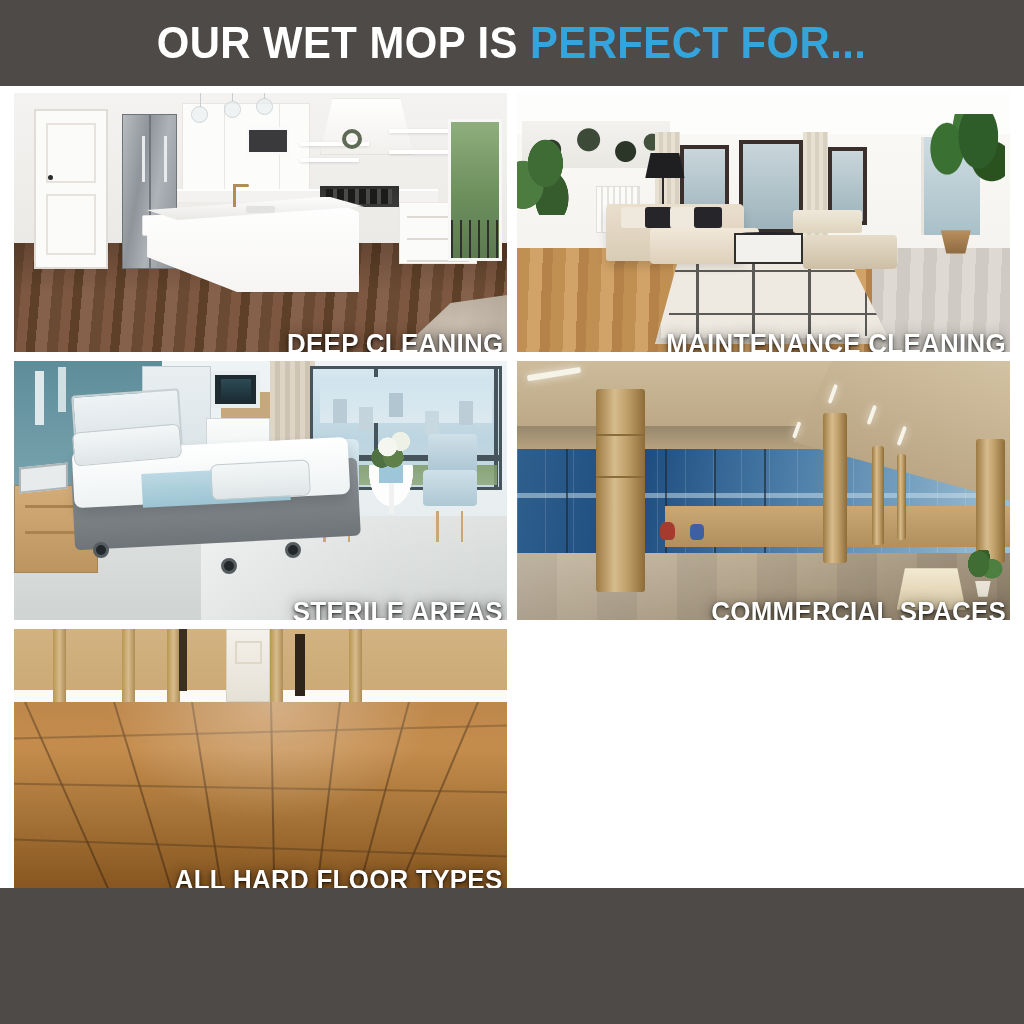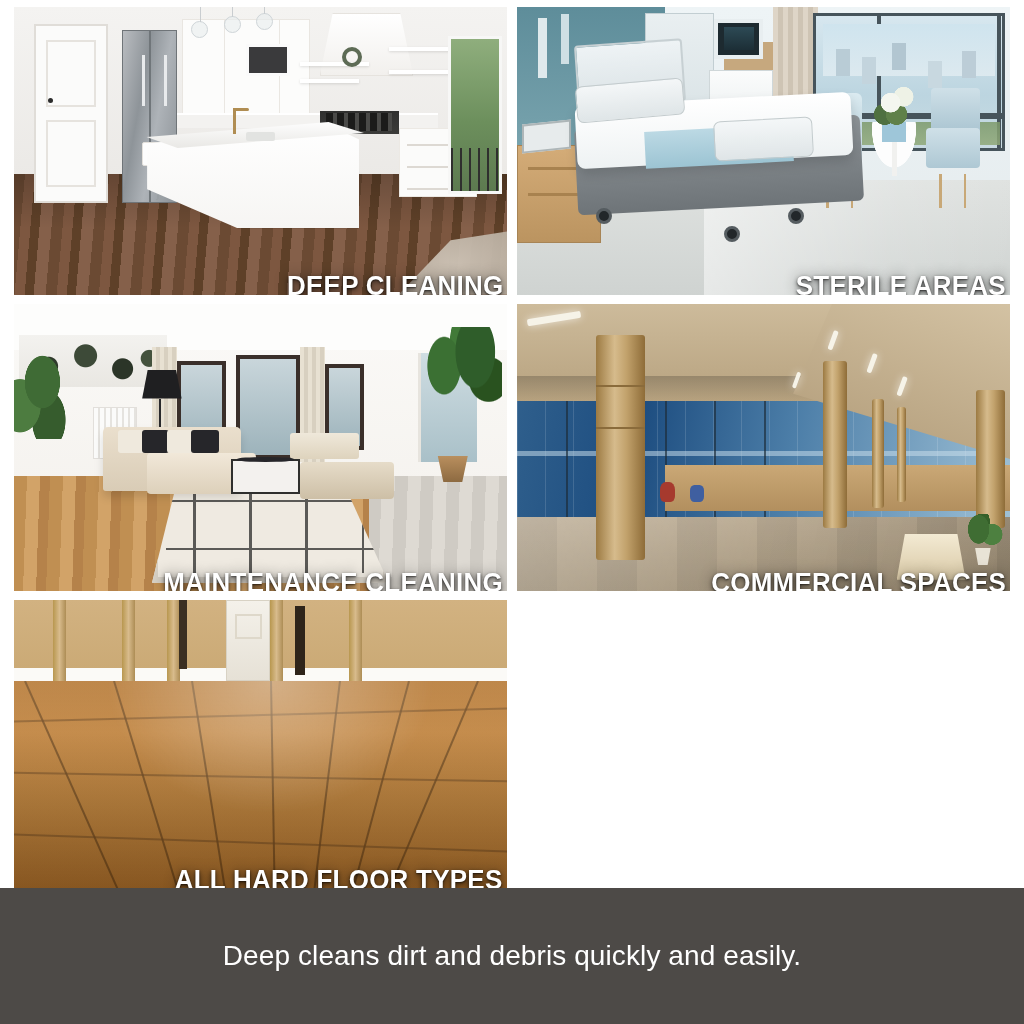--- a/index.html
+++ b/index.html
@@ -360,20 +360,26 @@
   .w-base { position:absolute; right:3%; top:2%; width:15%; height:19%;
     background:linear-gradient(150deg,#ffffff77,#dedac f33);
     border:2px solid #ffffff99; border-radius:48% 52% 50% 50% / 52% 48% 52% 48%;
     transform:rotate(-18deg); }
 </style>
 </head>
 <body>
 
 <div class="page">
 
+  <div class="header">
+    <div class="header-title">
+      <span class="ht-white">OUR WET MOP IS</span>
+      <span class="ht-accent">PERFECT FOR...</span>
+    </div>
+  </div>
 
   <div class="grid">
 
     <div class="tile">
       <div class="scene">
         <div class="k-wall"></div>
         <div class="k-floor"></div>
         <div class="k-uppers"></div>
         <div class="k-hood"></div>
         <div class="k-micro"></div>
@@ -413,20 +419,53 @@
         <div class="k-island-top"></div>
         <div class="k-sink"></div>
         <div class="k-faucet"></div>
         <div class="k-rug"></div>
       </div>
       <div class="caption">DEEP CLEANING</div>
     </div>
 
     <div class="tile">
       <div class="scene">
+        <div class="l-wall"></div>
+        <div class="l-ceil"></div>
+        <div class="l-floor"></div>
+        <div class="l-floor-r"></div>
+        <div class="l-art"></div>
+        <div class="l-plantL"></div>
+        <div class="l-rad"></div>
+        <div class="l-curtain l-c1"></div>
+        <div class="l-door l-d1"></div>
+        <div class="l-door l-d2"></div>
+        <div class="l-curtain l-c2"></div>
+        <div class="l-door l-d3"></div>
+        <div class="l-balcony"></div>
+        <div class="l-palm"></div>
+        <div class="l-pot"></div>
+        <div class="l-lamp-shade"></div>
+        <div class="l-lamp-pole"></div>
+        <div class="l-rug"></div>
+        <div class="l-sofa"></div>
+        <div class="l-chaise"></div>
+        <div class="l-pil light l-p1"></div>
+        <div class="l-pil dark l-p2"></div>
+        <div class="l-pil light l-p3"></div>
+        <div class="l-pil dark l-p4"></div>
+        <div class="l-bench"></div>
+        <div class="l-ott"></div>
+        <div class="l-table"></div>
+      </div>
+      <div class="caption">MAINTENANCE CLEANING</div>
+    </div>
+
+    <div class="tile">
+      <div class="scene">
         <div class="h-bg"></div>
         <div class="h-floor"></div>
         <div class="h-wallL"></div>
         <div class="h-panel"></div>
         <div class="h-wood"></div>
         <div class="h-monitor"></div>
         <div class="h-cab"></div>
         <div class="h-curtain"></div>
         <div class="h-window"></div>
         <div class="h-sky"></div>
@@ -450,53 +489,20 @@
         <div class="h-rail h-rail2"></div>
         <div class="h-wheel h-w1"></div>
         <div class="h-wheel h-w2"></div>
         <div class="h-wheel h-w3"></div>
       </div>
       <div class="caption">STERILE AREAS</div>
     </div>
 
     <div class="tile">
       <div class="scene">
-        <div class="l-wall"></div>
-        <div class="l-ceil"></div>
-        <div class="l-floor"></div>
-        <div class="l-floor-r"></div>
-        <div class="l-art"></div>
-        <div class="l-plantL"></div>
-        <div class="l-rad"></div>
-        <div class="l-curtain l-c1"></div>
-        <div class="l-door l-d1"></div>
-        <div class="l-door l-d2"></div>
-        <div class="l-curtain l-c2"></div>
-        <div class="l-door l-d3"></div>
-        <div class="l-balcony"></div>
-        <div class="l-palm"></div>
-        <div class="l-pot"></div>
-        <div class="l-lamp-shade"></div>
-        <div class="l-lamp-pole"></div>
-        <div class="l-rug"></div>
-        <div class="l-sofa"></div>
-        <div class="l-chaise"></div>
-        <div class="l-pil light l-p1"></div>
-        <div class="l-pil dark l-p2"></div>
-        <div class="l-pil light l-p3"></div>
-        <div class="l-pil dark l-p4"></div>
-        <div class="l-bench"></div>
-        <div class="l-ott"></div>
-        <div class="l-table"></div>
-      </div>
-      <div class="caption">MAINTENANCE CLEANING</div>
-    </div>
-
-    <div class="tile">
-      <div class="scene">
         <div class="c-glass"></div>
         <div class="c-mull" style="left:10%"></div>
         <div class="c-mull" style="left:20%"></div>
         <div class="c-mull" style="left:30%"></div>
         <div class="c-mull" style="left:40%"></div>
         <div class="c-mull" style="left:50%"></div>
         <div class="c-farwall"></div>
         <div class="c-red"></div>
         <div class="c-blue"></div>
         <div class="c-floor"></div>
@@ -543,16 +549,15 @@
         </div>
         <div class="f-gloss"></div>
       </div>
       <div class="caption">ALL HARD FLOOR TYPES</div>
     </div>
 
 
   </div>
 
   <div class="footer">
-    <div class="footer-line">Deep cleans dirt and debris quickly and easily.</div>
   </div>
 
 </div>
 
 </body></html>

